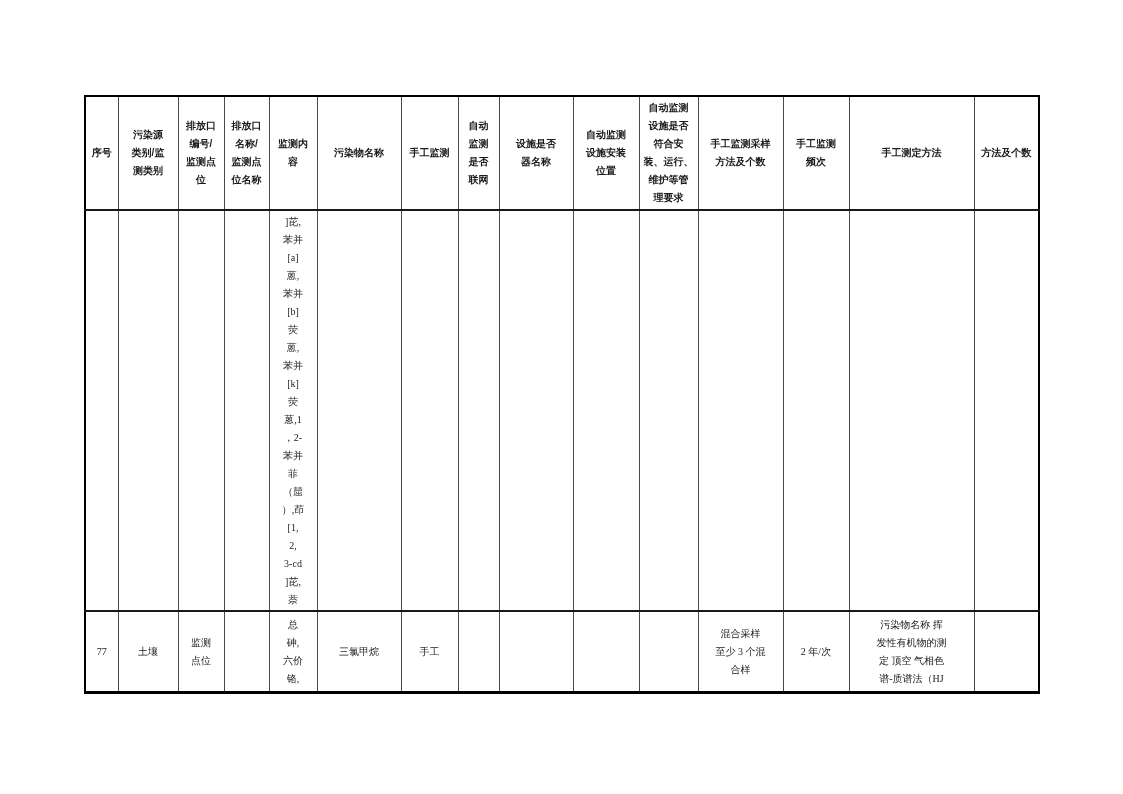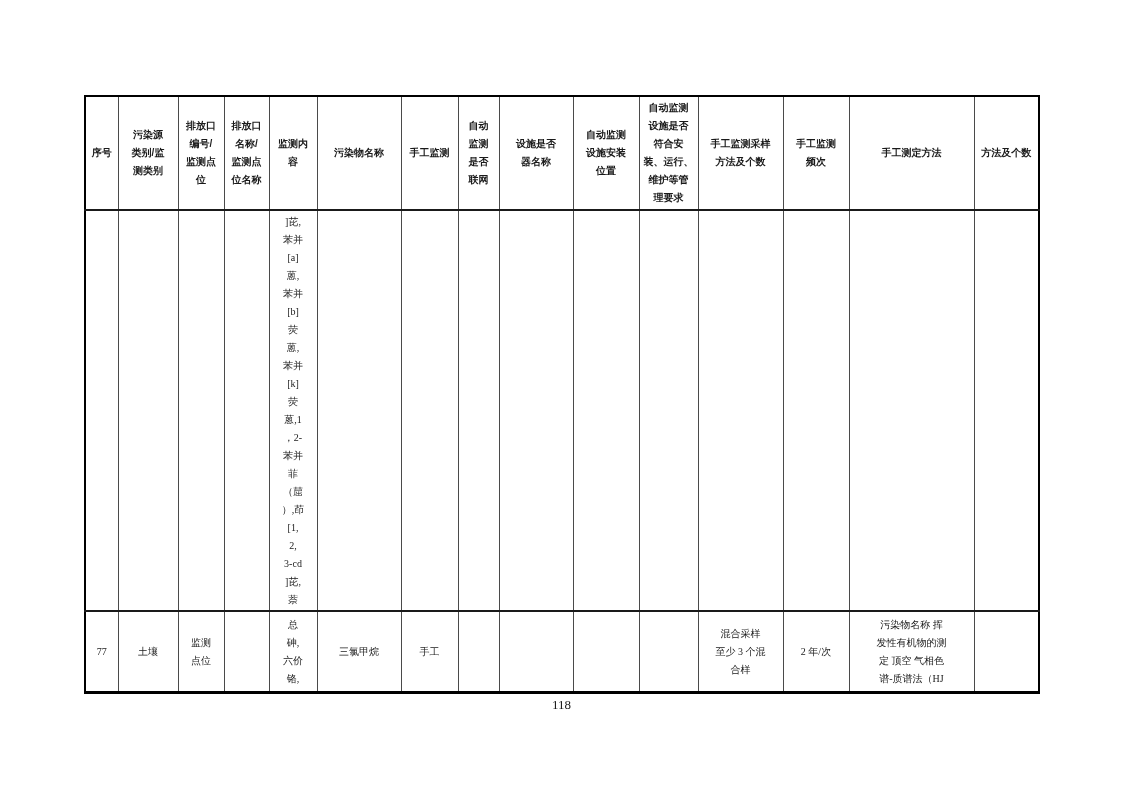--- a/index.html
+++ b/index.html
@@ -187,15 +187,14 @@
         <td>2 年/次</td>
         <td>污染物名称 挥
 发性有机物的测
 定 顶空 气相色
 谱-质谱法（HJ</td>
         <td></td>
       </tr>
     </tbody>
   </table>
 
-  <div class="page-number">118</div>
 
 </div>
 
 </body></html>

